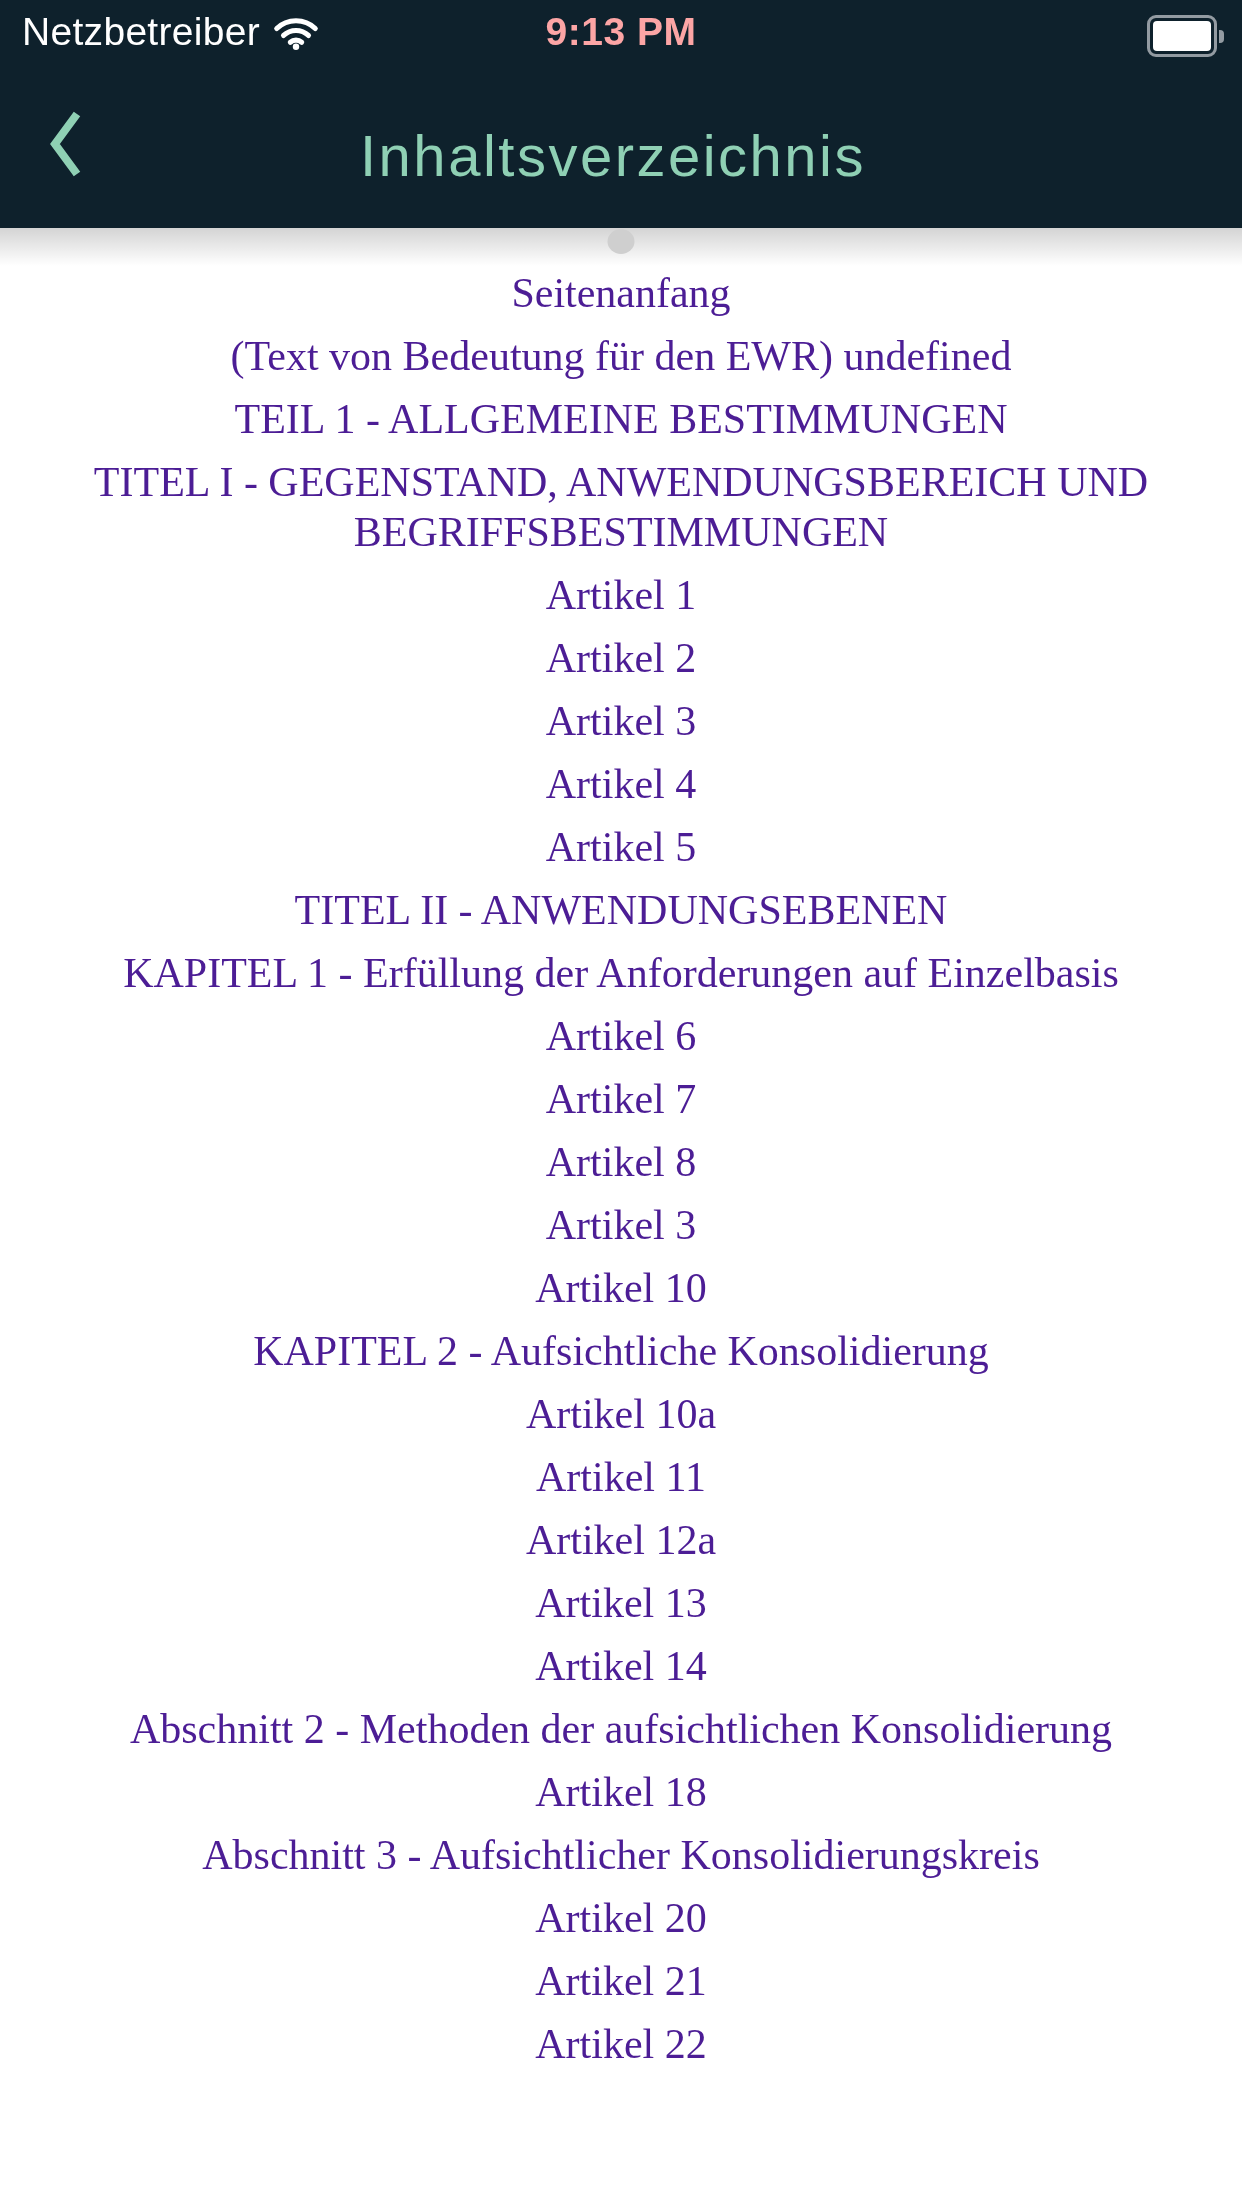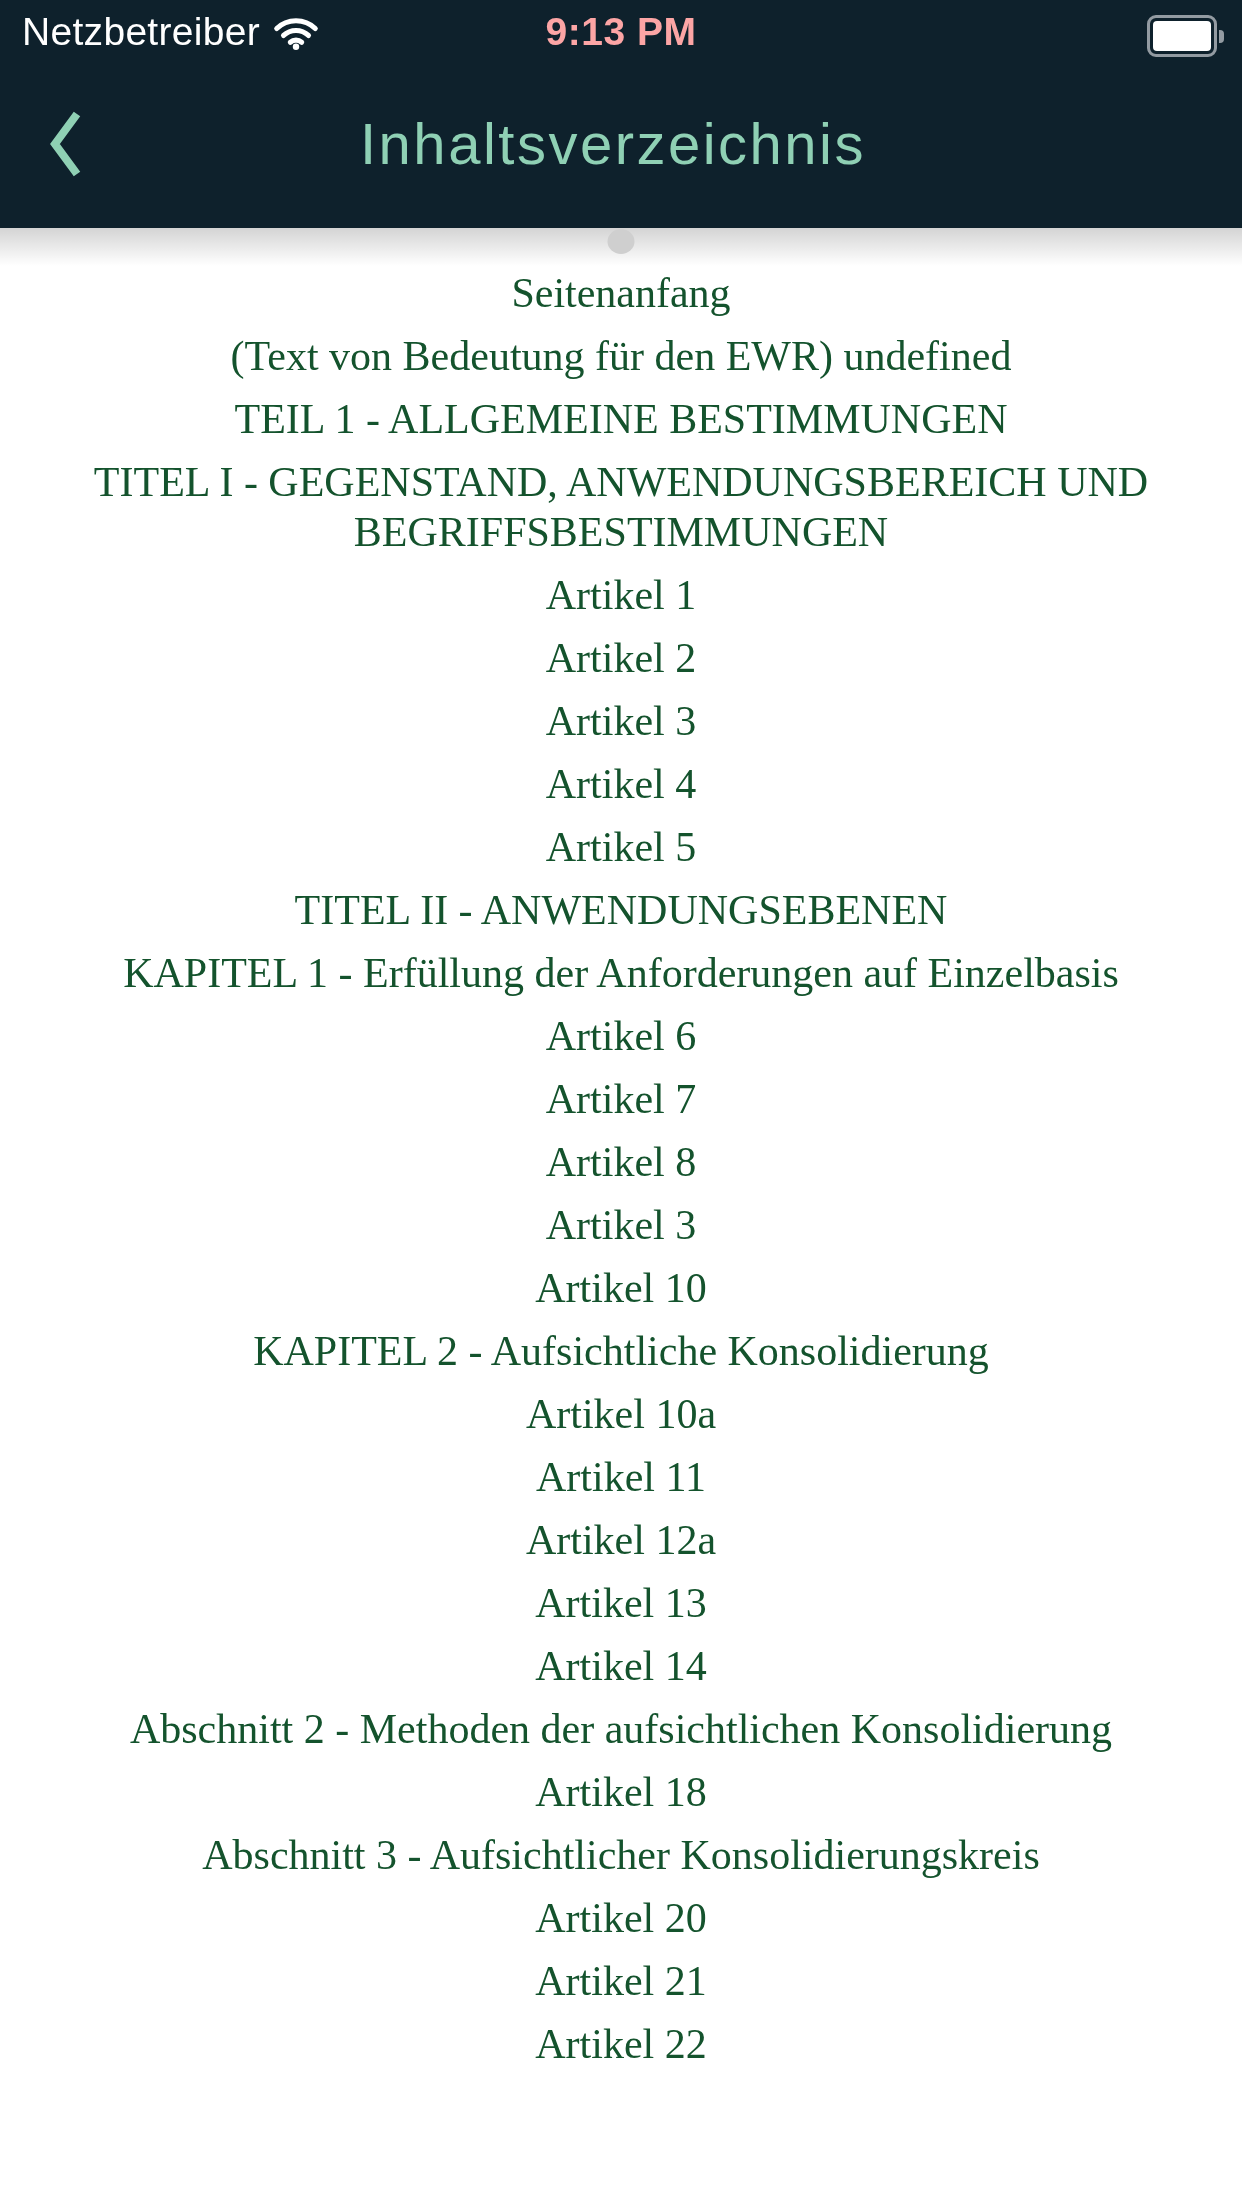--- a/index.html
+++ b/index.html
@@ -39,21 +39,21 @@
   .battery-fill { display: block; width: 100%; height: 100%; background: #ffffff; border-radius: 4px; }
   .battery-nub { display: block; width: 5px; height: 13px; background: #939ba2; border-radius: 0 4px 4px 0; margin-left: 2px; }
 
   .nav-row { position: absolute; top: 64px; left: 0; right: 0; bottom: 0; }
   .back-button {
     position: absolute; left: 44px; top: 44px;
     background: none; border: none; padding: 2px; margin: 0; cursor: pointer;
     line-height: 0;
   }
   .nav-title {
-    position: absolute; left: 0; right: 16px; top: 48px; margin: 0;
+    position: absolute; left: 0; right: 16px; top: 48px; margin: 12px;
     text-align: center;
     color: #8fd0b4;
     font-size: 58px; font-weight: 400; letter-spacing: 2.5px;
     line-height: 64px;
   }
 
   
   .content {
     position: absolute; top: 228px; left: 0; right: 0; bottom: 0;
     background: #ffffff;
@@ -73,21 +73,21 @@
     padding: 40px 22px 0 22px;
     text-align: center;
     font-family: "Liberation Serif", serif;
     color: #000000;
   }
   .toc-item {
     display: block;
     font-size: 42px;
     line-height: 50px;
     margin-bottom: 13px;
-    color: #14532d;
+    color: #4c1d95;
     text-decoration: none;
   }
 </style>
 </head>
 <body>
 
 <div class="phone">
 
   <header class="header">
 

